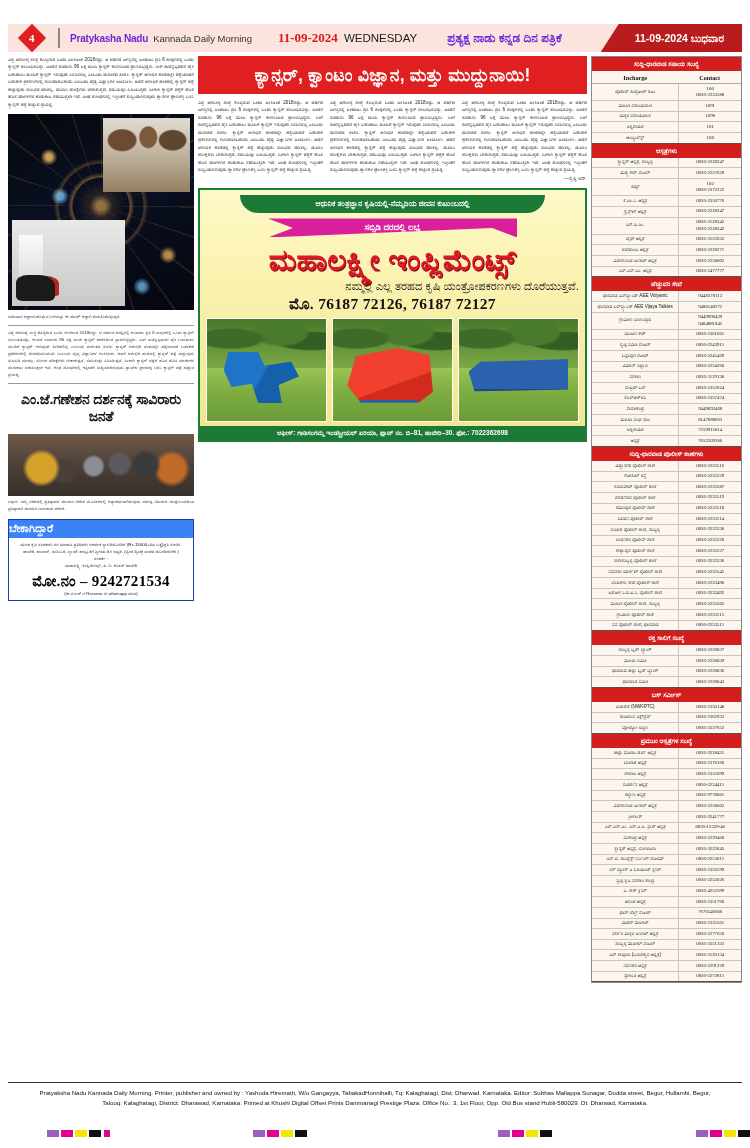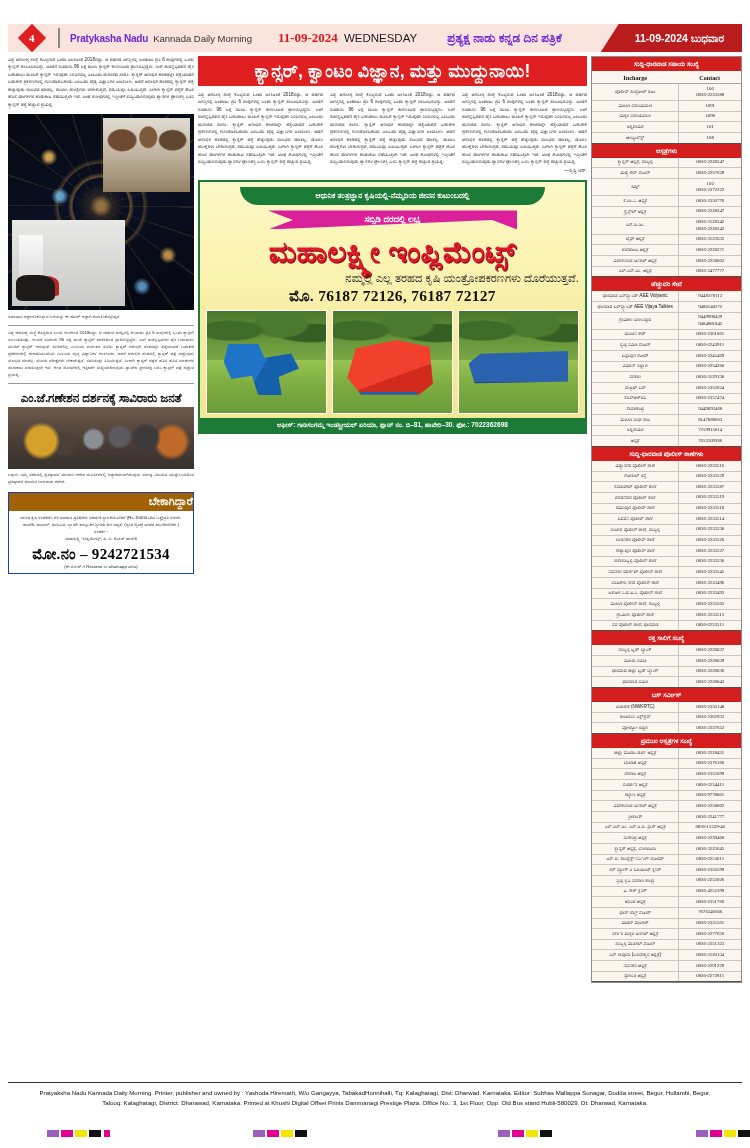--- a/index.html
+++ b/index.html
@@ -56,21 +56,21 @@
   .kn-body{
     font-size:4.6px; line-height:1.62; color:#20201f; text-align:justify;
     letter-spacing:0.05px;
     font-family:"Liberation Sans", sans-serif;
   }
   .kn-body.tiny{font-size:4.3px;}
 
   
   .headline{
     background:#e02020;color:#fff;
-    height:30px; display:flex;align-items:center;justify-content:center;
+    height:38px; display:flex;align-items:center;justify-content:center;
     font-size:17.5px; font-weight:bold; letter-spacing:0.2px;
     margin-bottom:5px;
     white-space:nowrap;
   }
 
   
   .mid-cols{ display:flex; gap:7px; }
   .mid-cols > div{ flex:1; }
 
   .sep-line{border-top:1px solid #9a9a9a;margin:4px 0;}
@@ -132,39 +132,39 @@
     box-shadow: 7px -2px 0 -3px #b8241f;
   }
   .fig .dogvest{
     position:absolute;left:10%;bottom:14%;width:13%;height:10%;
     background:#c42a22;border-radius:2px;
   }
   .cap{font-size:4.3px;line-height:1.6;color:#222;text-align:justify;}
 
   
   .mg-head{
-    font-size:12px;font-weight:bold;color:#111;text-align:center;
-    padding:3px 0 2px;letter-spacing:-0.2px;
+    font-size:14px;font-weight:bold;color:#111;text-align:center;
+    padding:3px 0 9px;letter-spacing:-0.2px;
   }
   .mg-photo{
     width:100%;height:62px;margin-bottom:3px;
     background:
       radial-gradient(circle at 18% 55%, #d4a12b 0 9%, transparent 12%),
       radial-gradient(circle at 30% 60%, #4b3f39 0 7%, transparent 10%),
       radial-gradient(circle at 46% 52%, #8b8f95 0 8%, transparent 11%),
       radial-gradient(circle at 60% 48%, #5c5a5f 0 8%, transparent 11%),
       radial-gradient(circle at 74% 50%, #3d3a3c 0 8%, transparent 11%),
       radial-gradient(circle at 88% 56%, #c06a2a 0 8%, transparent 11%),
       linear-gradient(180deg,#6e5a4a 0%, #4a3e36 55%, #37302b 100%);
   }
 
   
   .jobbox{ border:1.4px solid #1e3fa8; margin-top:6px; }
   .jobbox-head{
-    background:#a16207;color:#fff;text-align:right;
+    background:#3b82f6;color:#fff;text-align:left;
     font-size:11px;font-weight:bold;padding:2px 0 3px;
   }
   .jobbox-body{ padding:3px 4px 4px; text-align:center; }
   .job-line{font-size:4.4px;line-height:1.65;color:#15151a;text-align:center;}
   .job-phone{
     font-size:15px;font-weight:bold;color:#000000;
     font-family:"Liberation Serif",serif;margin:3px 0 1px;letter-spacing:0.3px;
   }
   .job-note{font-size:4.3px;color:#202020;}
 

